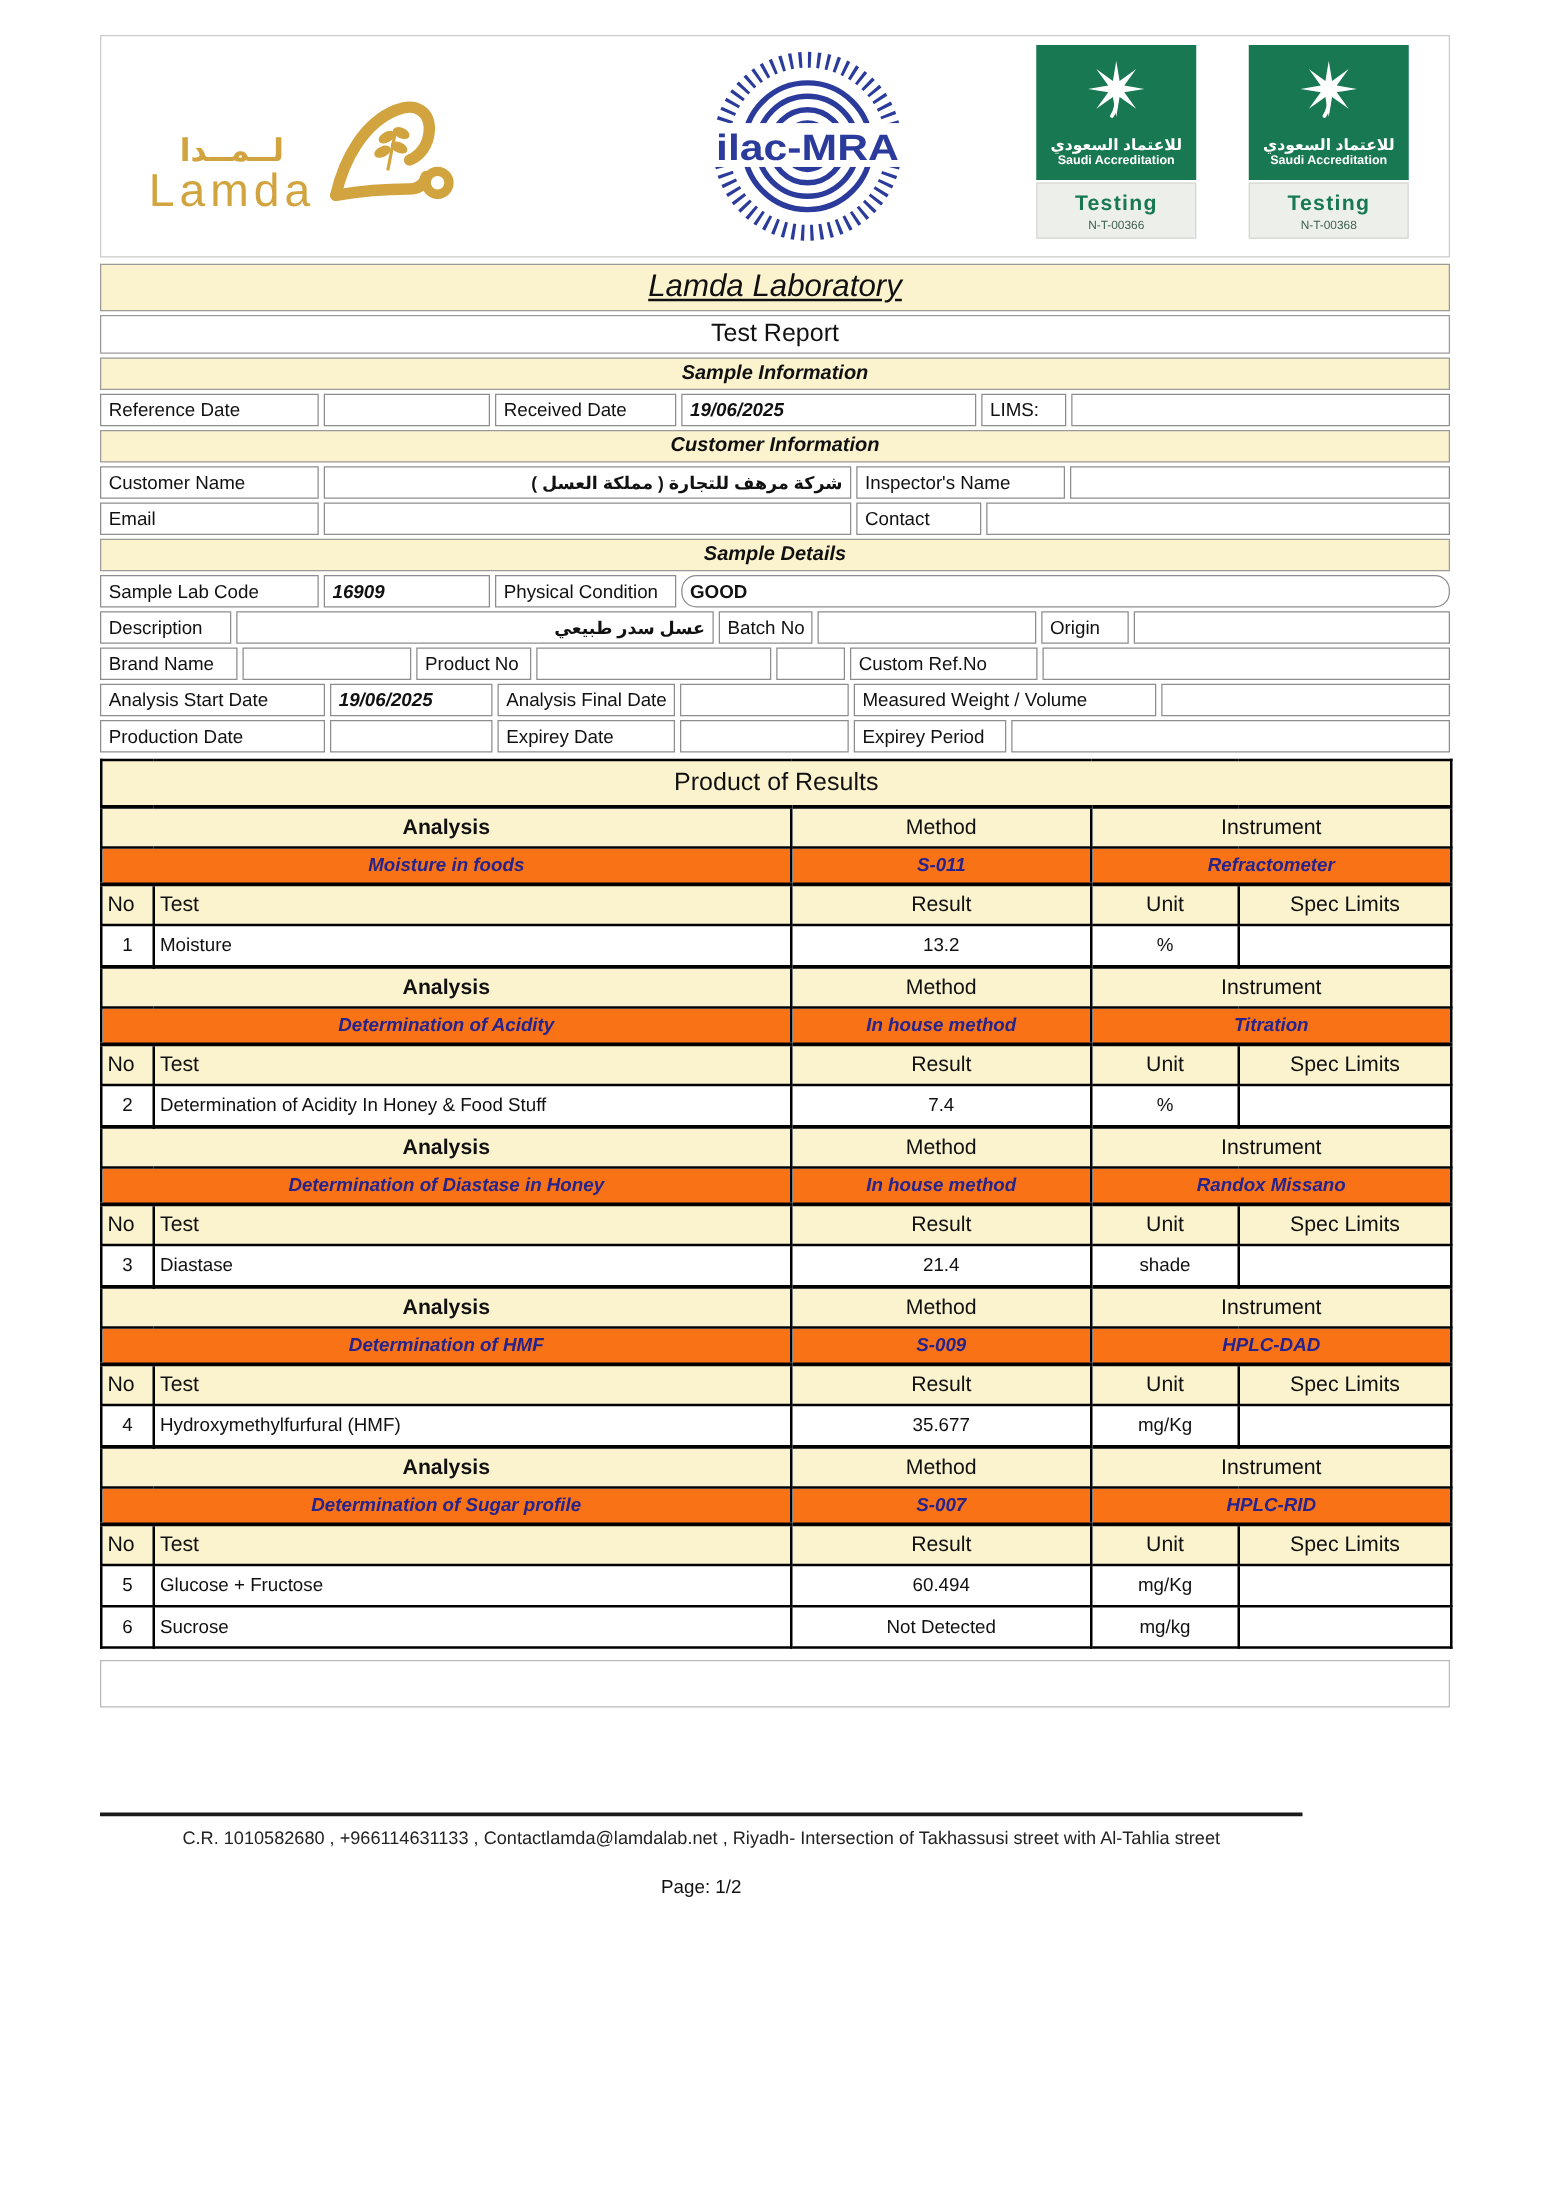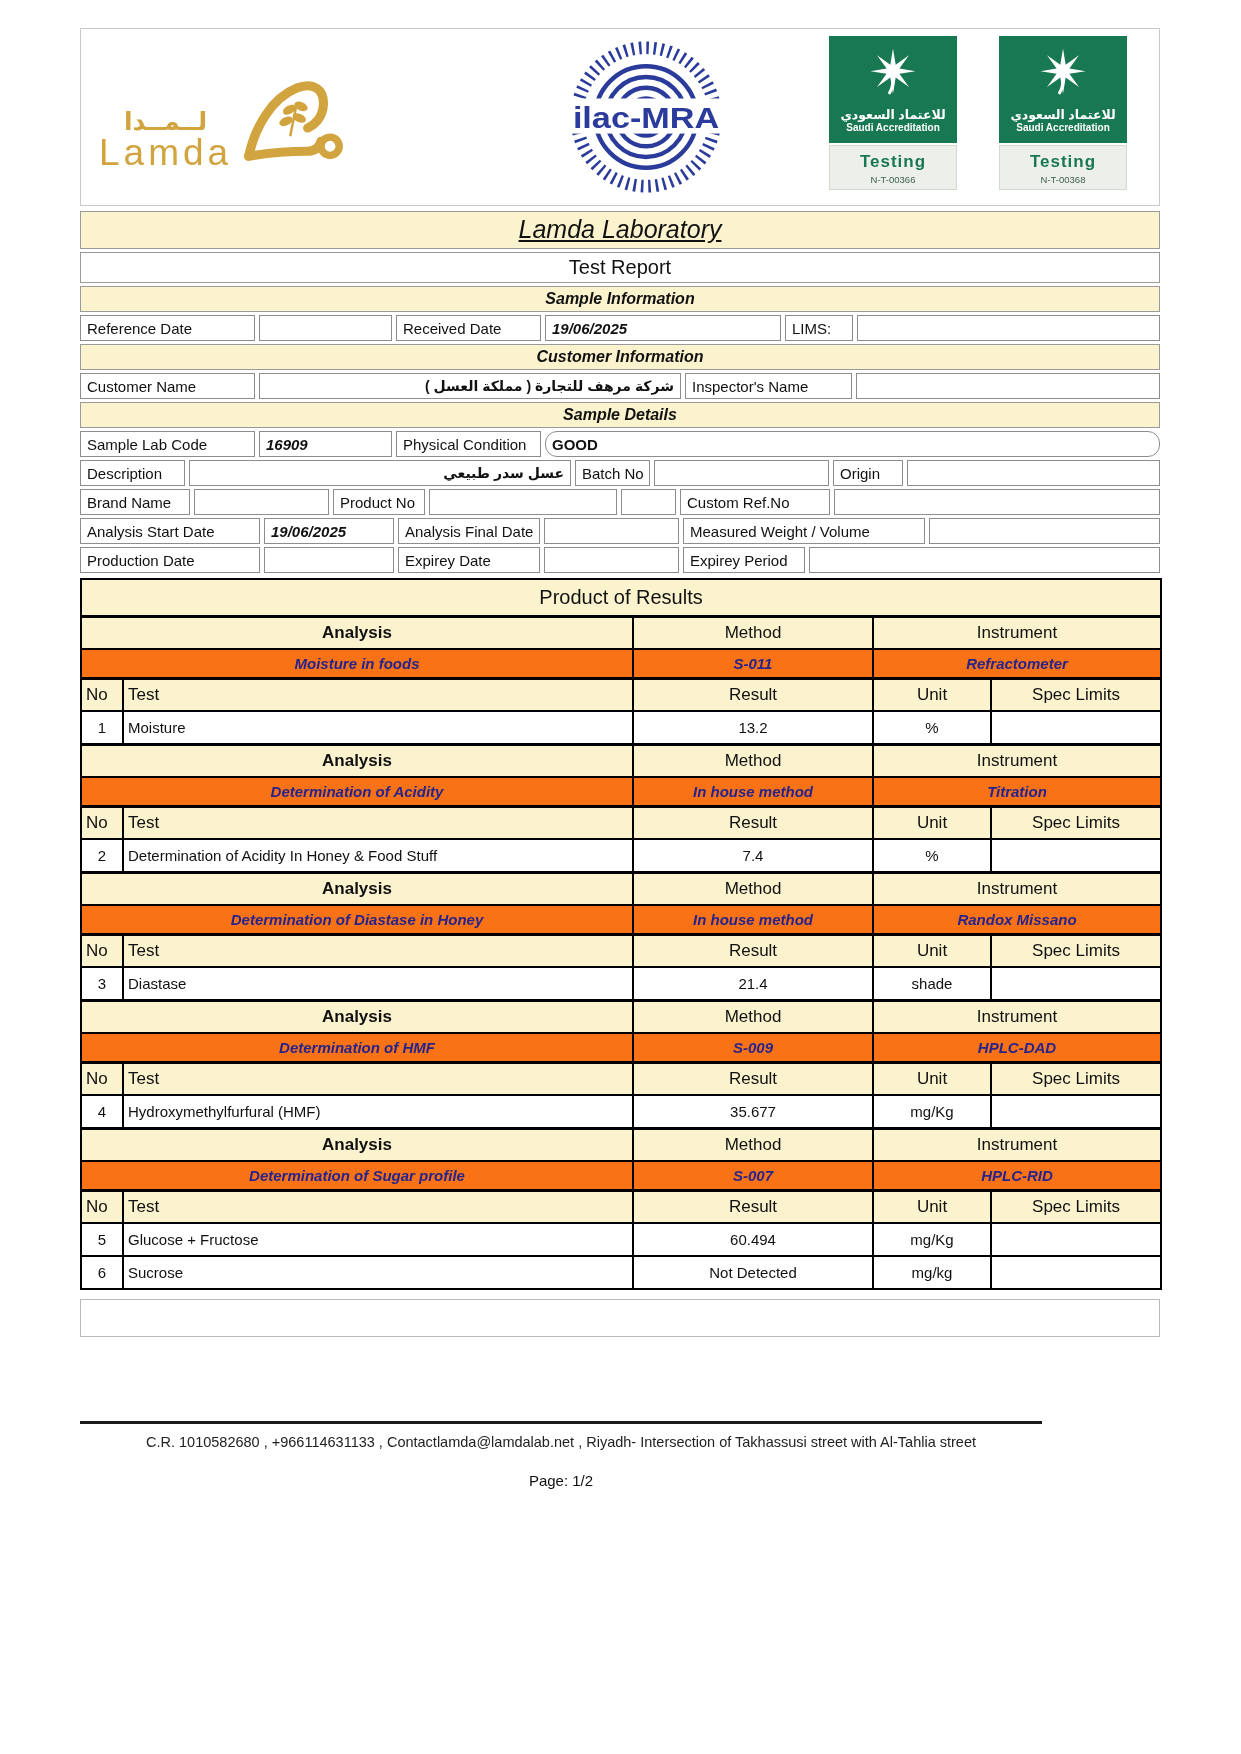--- a/index.html
+++ b/index.html
@@ -1,21 +1,21 @@
 <!DOCTYPE html>
 <html><head>
 <meta charset="utf-8">
 <style>
   html,body{margin:0;padding:0;background:#ffffff;}
   body{width:1241px;height:1754px;position:relative;font-family:"Liberation Sans","DejaVu Sans",sans-serif;color:#111;}
   .content{position:absolute;left:80px;top:28px;width:1080px;}
 
   
   .header-box{position:relative;height:176px;border:1px solid #c9c9c9;background:#fff;margin-bottom:5px;}
-  .lamda{position:absolute;left:18px;top:46px;display:flex;align-items:flex-end;}
+  .lamda{position:absolute;left:38px;top:46px;display:flex;align-items:flex-end;}
   .lamda-ar{font-size:25px;color:#D2A43F;font-weight:700;letter-spacing:7px;line-height:1;text-align:center;}
   .lamda-en{font-size:37px;color:#D2A43F;font-weight:400;letter-spacing:4px;line-height:1.05;}
   .lamda-mark{margin-left:10px;margin-bottom:2px;}
   .ilac{position:absolute;left:487px;top:10px;}
   .badge{position:absolute;width:128px;top:7px;background:#fff;}
   .badge-1{left:748px;}
   .badge-2{left:918px;}
   .badge-top{background:#187851;text-align:center;padding:8px 4px 9px 4px;}
   .badge-ar{color:#fff;font-weight:700;font-size:12.5px;margin-top:4px;line-height:1.15;}
   .badge-en{color:#fff;font-weight:700;font-size:10px;line-height:1.2;}
@@ -138,20 +138,26 @@
     <div class="cell flex1"></div>
   </div>
 
   <div class="banner banner-section">Customer Information</div>
   <div class="row">
     <div class="cell" style="width:175px">Customer Name</div>
     <div class="cell ar" style="width:422px;justify-content:flex-start">شركة مرهف للتجارة ( مملكة العسل )</div>
     <div class="cell" style="width:167px">Inspector's Name</div>
     <div class="cell flex1"></div>
   </div>
+  <div class="row">
+    <div class="cell" style="width:175px">Email</div>
+    <div class="cell" style="width:422px"></div>
+    <div class="cell" style="width:100px">Contact</div>
+    <div class="cell flex1"></div>
+  </div>
 
   <div class="banner banner-section">Sample Details</div>
   <div class="row">
     <div class="cell" style="width:175px">Sample Lab Code</div>
     <div class="cell bi" style="width:133px">16909</div>
     <div class="cell" style="width:145px">Physical Condition</div>
     <div class="cell bold flex1">GOOD</div>
   </div>
   <div class="row">
     <div class="cell" style="width:105px">Description</div>

